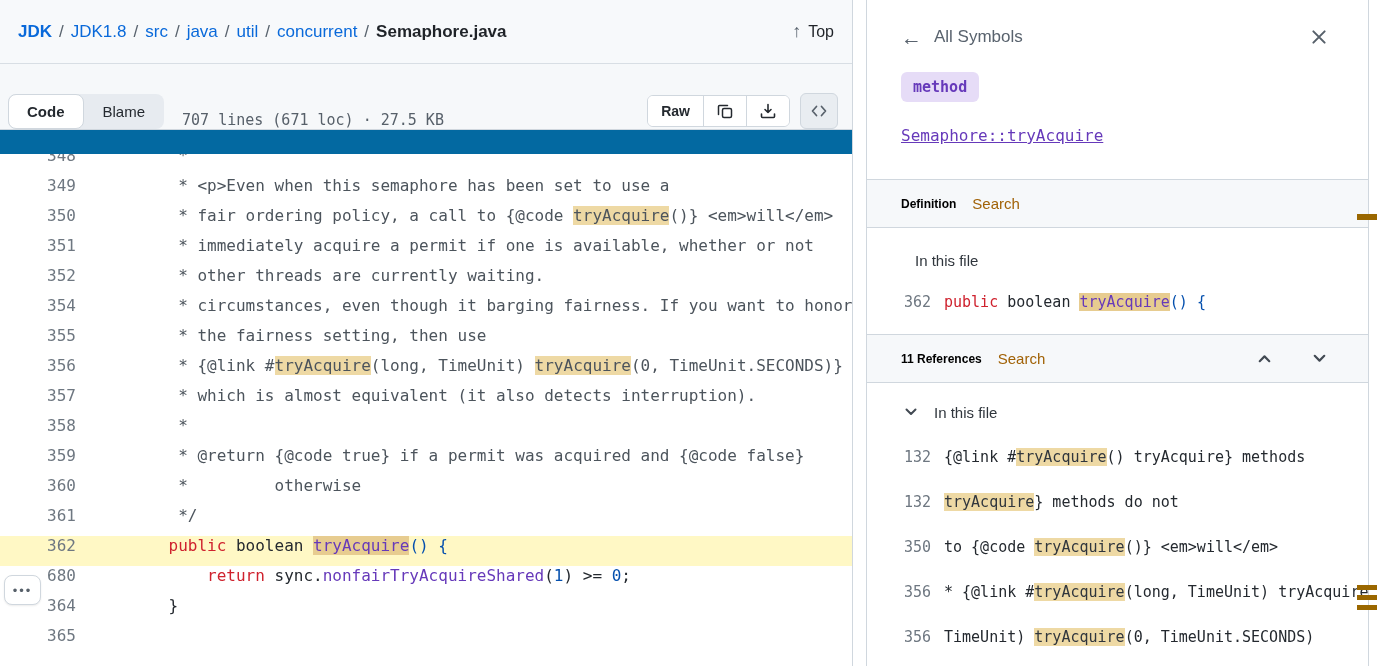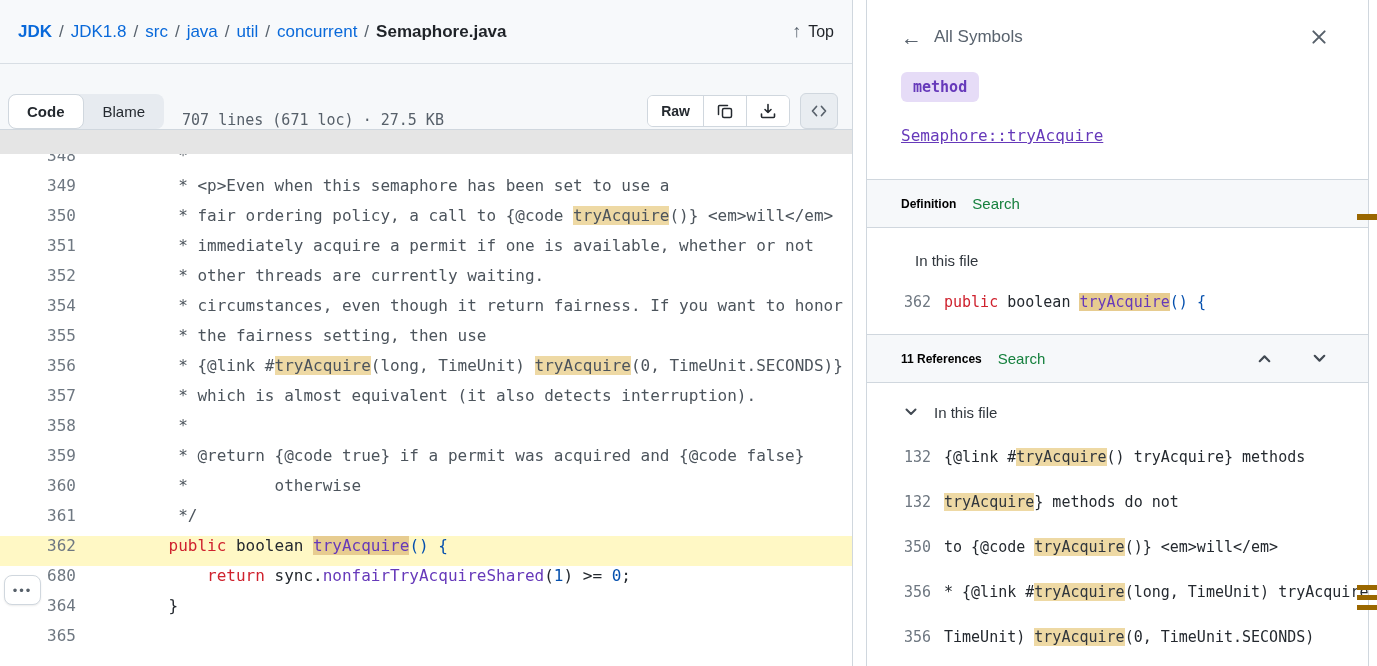--- a/index.html
+++ b/index.html
@@ -2,21 +2,21 @@
 <html style="--accent: #0969da; --border: #d0d7de; --kw: #cf222e; --sym: #6639ba; --num: #0550ae; --cmt: #4c545c; --hl: #eed9a4; --hldef: #e7cc90; --linehl: #fff8c5; --badgebg: #e6dcf7; --badgetext: #6639ba; --marker: #9a6700;"><head>
 <meta charset="utf-8">
 <style>
   * { box-sizing: border-box; margin: 0; padding: 0; }
   html,body { width:1377px; height:666px; overflow:hidden; }
   body { font-family:"Liberation Sans", sans-serif; background:#fff; color:#1f2328; }
   .app { position:relative; width:1377px; height:666px; background:#fff; overflow:hidden; }
 
   
   .code-col { position:absolute; left:0; top:0; width:853px; height:666px;
-              border-right:1px solid var(--border); display:flex; flex-direction:column; background:#e5e5e5; }
+              border-right:1px solid var(--border); display:flex; flex-direction:column; background:#0369a1; }
   .crumb-bar { height:64px; flex:none; background:#f7f9fb; border-bottom:1px solid #d8dee4;
                display:flex; align-items:center; padding:0 18px; font-size:17px; }
   .crumb a { color:var(--accent); text-decoration:none; }
   .crumb .sep { color:#59636e; padding:0 7px; }
   .crumb .root { font-weight:700; }
   .crumb .file { font-weight:700; color:#1f2328; }
   .top-link { margin-left:auto; display:flex; align-items:center; gap:7px; font-size:16px; color:#1f2328; cursor:pointer; }
   .top-link .arrow { color:#59636e; font-size:18px; }
 
   .file-toolbar { height:66px; flex:none; background:#f6f8fa; border-bottom:1px solid var(--border);
@@ -57,21 +57,21 @@
   .panel-header { display:flex; align-items:center; gap:14px; padding:22px 40px 0 34px; height:52px; }
   .back-btn { display:flex; align-items:center; gap:12px; color:#59636e; font-size:17px; cursor:pointer; }
   .back-arrow { font-size:21px; line-height:1; color:#59636e; }
   .close-btn { margin-left:auto; cursor:pointer; display:flex; }
   .badge { display:inline-block; margin:20px 0 0 34px; background:var(--badgebg); color:var(--badgetext);
            font:600 15px "DejaVu Sans Mono", monospace; padding:6px 12px; border-radius:6px; }
   .symbol-title { margin:24px 0 0 34px; font:16px "DejaVu Sans Mono", monospace; color:var(--sym); height:22px;text-decoration:underline; }
   .section-band { margin-top:31px; background:#f6f8fa; border-top:1px solid var(--border); border-bottom:1px solid var(--border);
                   height:49px; display:flex; align-items:center; padding:0 40px 0 34px; gap:16px; }
   .band-title { font-weight:700; font-size:12px; color:#000000; }
-  .band-search { color:#15803d; font-size:15px; cursor:pointer; }
+  .band-search { color:#a16207; font-size:15px; cursor:pointer; }
   .band-nav { margin-left:auto; display:flex; gap:38px; }
   .band-nav .nav-chev { cursor:pointer; display:flex; }
   .refs-band { margin-top:0; }
   .scope-row { padding:24px 0 0 48px; font-size:15px; color:#30363d; height:46px; }
   .refs-scope { display:flex; align-items:center; gap:15px; padding:18px 0 0 36px; height:40px;
                 font-size:15px; color:#30363d; cursor:pointer; }
   .ref-row { display:flex; margin:21px 0 0 34px; font:15px "DejaVu Sans Mono", monospace;
              white-space:pre; height:24px; line-height:24px; overflow:hidden; cursor:pointer; }
   .ref-row .ref-ln { width:30px; text-align:right; color:#6e7781; margin-right:13px; flex:none; }
   .ref-row .ref-text { overflow:hidden; color:#30363d; flex:1; }
@@ -136,21 +136,21 @@
       </div>
     </div>
 
     <div class="code-area">
       <div class="code-lines" id="code-slot">
           <div class="code-row"><div class="ln">348</div><div class="code-text"><span class="cmt">     *</span></div></div>
           <div class="code-row"><div class="ln">349</div><div class="code-text"><span class="cmt">     * &lt;p&gt;Even when this semaphore has been set to use a</span></div></div>
           <div class="code-row"><div class="ln">350</div><div class="code-text"><span class="cmt">     * fair ordering policy, a call to {@code </span><span class="cmt hl">tryAcquire</span><span class="cmt">()} &lt;em&gt;will&lt;/em&gt;</span></div></div>
           <div class="code-row"><div class="ln">351</div><div class="code-text"><span class="cmt">     * immediately acquire a permit if one is available, whether or not</span></div></div>
           <div class="code-row"><div class="ln">352</div><div class="code-text"><span class="cmt">     * other threads are currently waiting.</span></div></div>
-          <div class="code-row"><div class="ln">354</div><div class="code-text"><span class="cmt">     * circumstances, even though it return fairness. If you want to honor</span></div></div>
+          <div class="code-row"><div class="ln">354</div><div class="code-text"><span class="cmt">     * circumstances, even though it barging fairness. If you want to honor</span></div></div>
           <div class="code-row"><div class="ln">355</div><div class="code-text"><span class="cmt">     * the fairness setting, then use</span></div></div>
           <div class="code-row"><div class="ln">356</div><div class="code-text"><span class="cmt">     * {@link #</span><span class="cmt hl">tryAcquire</span><span class="cmt">(long, TimeUnit) </span><span class="cmt hl">tryAcquire</span><span class="cmt">(0, TimeUnit.SECONDS)}</span></div></div>
           <div class="code-row"><div class="ln">357</div><div class="code-text"><span class="cmt">     * which is almost equivalent (it also detects interruption).</span></div></div>
           <div class="code-row"><div class="ln">358</div><div class="code-text"><span class="cmt">     *</span></div></div>
           <div class="code-row"><div class="ln">359</div><div class="code-text"><span class="cmt">     * @return {@code true} if a permit was acquired and {@code false}</span></div></div>
           <div class="code-row"><div class="ln">360</div><div class="code-text"><span class="cmt">     *         otherwise</span></div></div>
           <div class="code-row"><div class="ln">361</div><div class="code-text"><span class="cmt">     */</span></div></div>
           <div class="code-row hl-row"><div class="ln">362</div><div class="code-text"><span class="pln">    </span><span class="kw">public</span><span class="pln"> </span><span class="pln">boolean</span><span class="pln"> </span><span class="sym hldef">tryAcquire</span><span class="pun">()</span><span class="pln"> </span><span class="pun">{</span></div></div>
           <div class="code-row"><div class="ln">680</div><div class="code-text"><span class="pln">        </span><span class="kw">return</span><span class="pln"> sync.</span><span class="sym">nonfairTryAcquireShared</span><span class="pln">(</span><span class="num">1</span><span class="pln">) &gt;= </span><span class="num">0</span><span class="pln">;</span></div></div>
           <div class="code-row"><div class="ln">364</div><div class="code-text"><span class="pln">    }</span></div></div>

